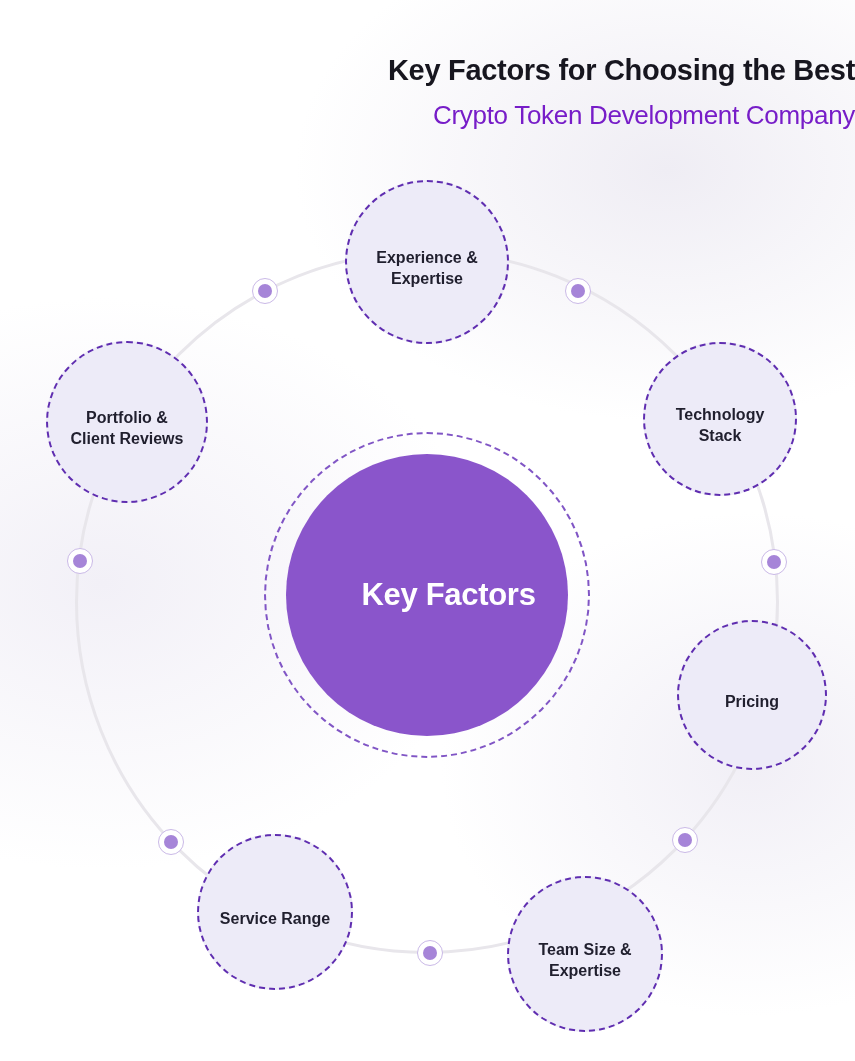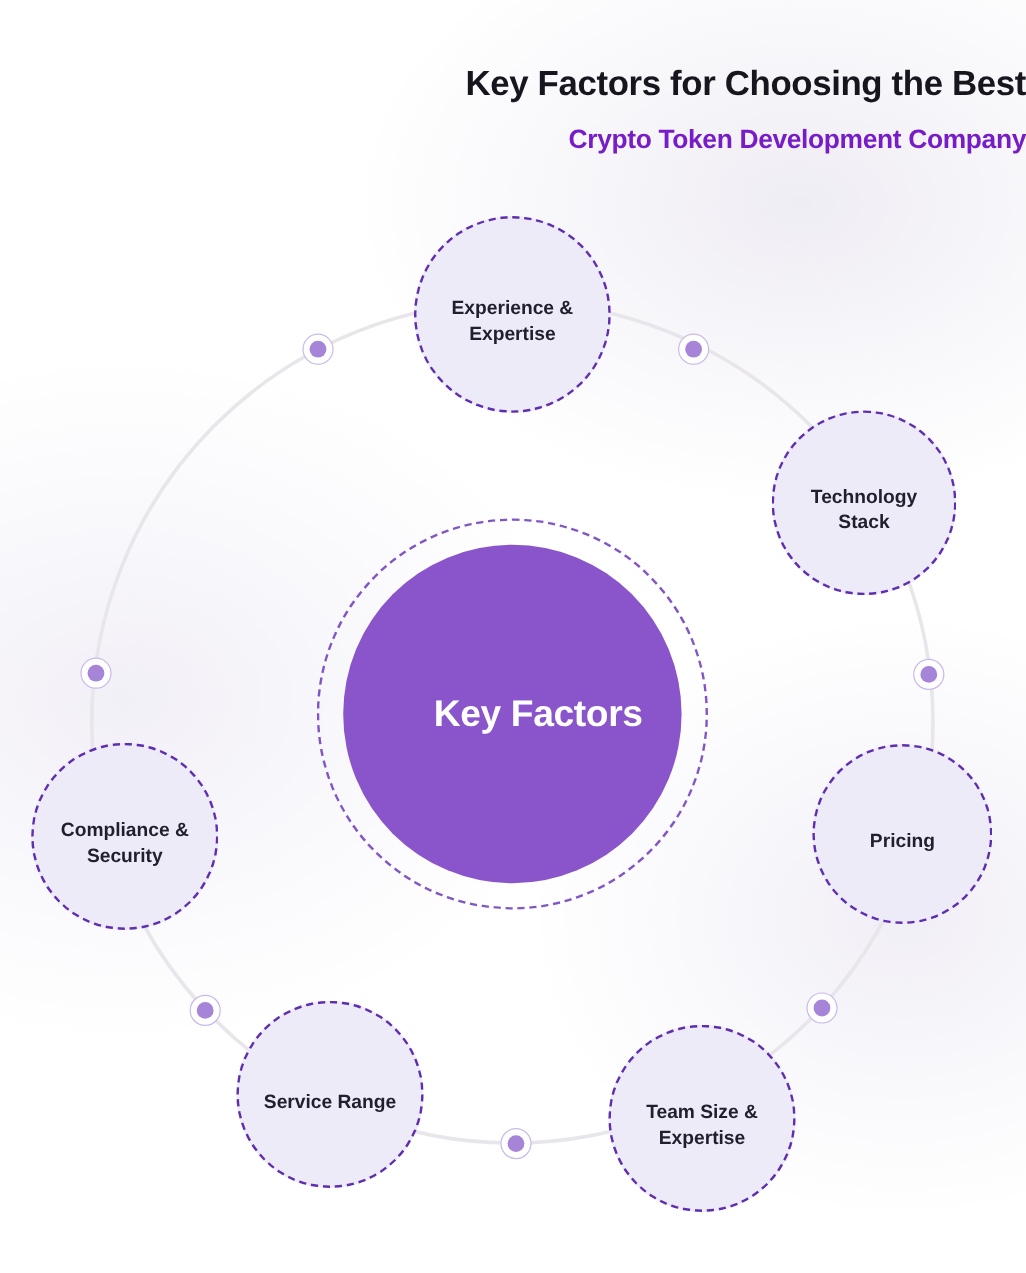--- a/index.html
+++ b/index.html
@@ -32,22 +32,22 @@
     text-align: right;
     line-height: 45px;
     letter-spacing: -0.3px;
   }
   .title-line1 {
     font-size: 29px;
     font-weight: 700;
     color: #17161f;
   }
   .title-line2 {
-    font-size: 22px;
-    font-weight: 700;
+    font-size: 26px;
+    font-weight: 400;
     color: #771dc8;
   }
 
   
   .ring {
     position: absolute;
     left: 75px;
     top: 250px;
     width: 704px;
     height: 704px;
@@ -99,21 +99,21 @@
     font-weight: 700;
     color: #201f2e;
     line-height: 21px;
     white-space: pre-line;
     padding: 0 10px;
     margin-top: 12px;
   }
   .sat-0 { left: 345px; top: 180px; width: 164px; height: 164px; }
   .sat-1 { left: 643px; top: 342px; width: 154px; height: 154px; }
   .sat-2 { left: 677px; top: 620px; width: 150px; height: 150px; }
-  .sat-3 { left: 507px; top: 854px; width: 156px; height: 156px; }
+  .sat-3 { left: 507px; top: 876px; width: 156px; height: 156px; }
   .sat-4 { left: 197px; top: 834px; width: 156px; height: 156px; align-items: center; }
   .sat-5 { left: 26px;  top: 619px; width: 156px; height: 156px; }
   .sat-6 { left: 46px;  top: 341px; width: 162px; height: 162px; }
 
   
   .center-dashed {
     position: absolute;
     left: 264px;
     top: 432px;
     width: 326px;
@@ -170,23 +170,23 @@
   <div class="sat sat-2">
     <div class="sat-label">Pricing</div>
   </div>
   <div class="sat sat-3">
     <div class="sat-label">Team Size &amp;
 Expertise</div>
   </div>
   <div class="sat sat-4">
     <div class="sat-label">Service Range</div>
   </div>
-  <div class="sat sat-5">
-    <div class="sat-label">Compliance &amp;
-Security</div>
+  <div class="sat sat-6">
+    <div class="sat-label">Portfolio &amp;
+Client Reviews</div>
   </div>
 
   <div class="center-dashed">
     <div class="center-fill">
       <div class="center-label">Key Factors</div>
     </div>
   </div>
 
 </div>
 

